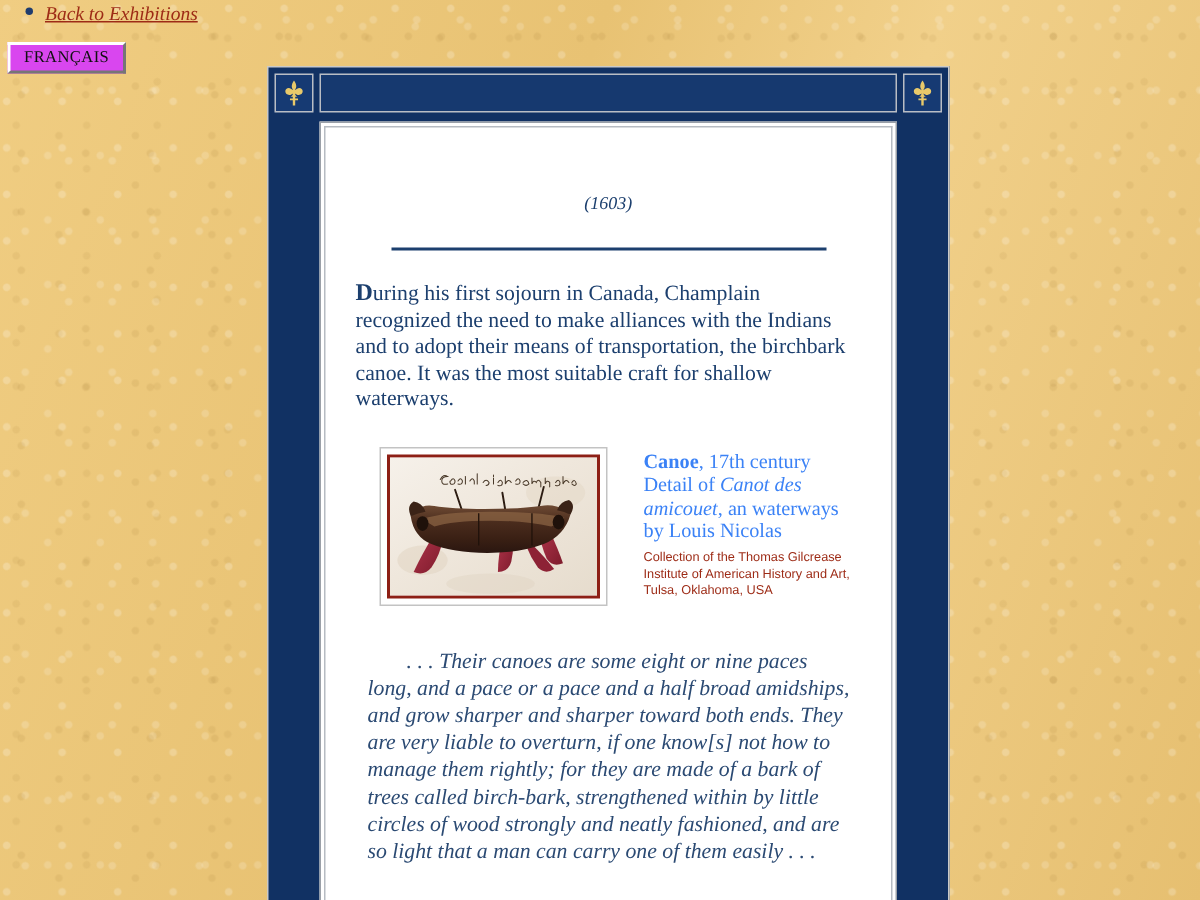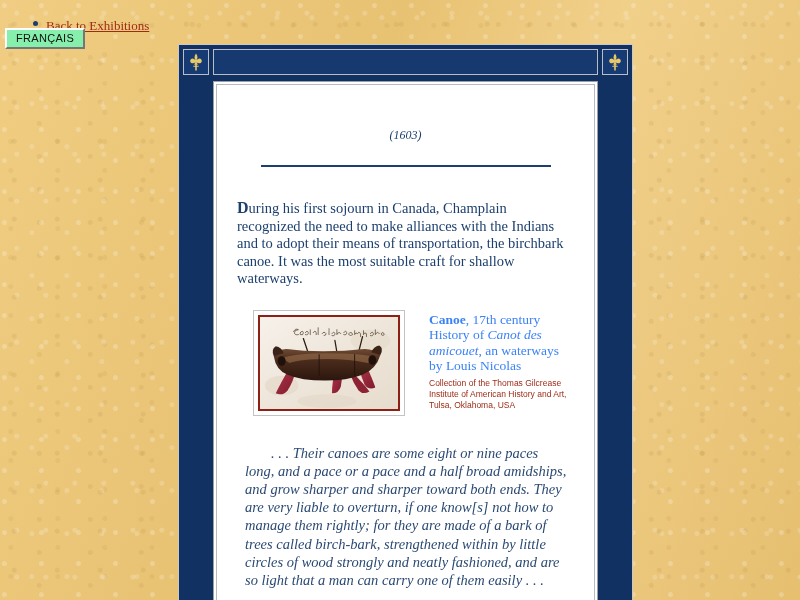--- a/index.html
+++ b/index.html
@@ -24,23 +24,24 @@
     position: relative;
   }
 
   
   #top-nav {
     position: absolute;
     left: 0; top: 0;
     width: 800px;
   }
   #back-list {
-    margin: 16px;
+    margin: 0;
     padding: 0 0 0 30px;
     list-style: none;
+    font-style: italic;
   }
   #back-list-item {
     position: relative;
     line-height: 15px;
     padding-top: 1px;
   }
   #back-list-item .bullet {
     position: absolute;
     left: -13px;
     top: 5px;
@@ -53,24 +54,24 @@
     font-family: "Liberation Serif", serif;
     font-size: 13px;
     color: #9d2b16;
     text-decoration: underline;
     cursor: pointer;
   }
   #lang-button {
     position: absolute;
     left: 5px;
     top: 28px;
-    font-family: Liberation Sans, sans-serif;
+    font-family: Liberation Serif, serif;
     font-size: 11px;
     color: #111;
-    background: #86efac;
+    background: #d946ef;
     border-top: 2px solid #ffffff;
     border-left: 2px solid #ffffff;
     border-right: 2px solid #767676;
     border-bottom: 2px solid #767676;
     padding: 2px 9px 3px 9px;
     cursor: pointer;
     letter-spacing: 0.3px;
   }
 
   
@@ -160,21 +161,21 @@
     border-top: 2px solid #1c3f6e;
     margin: 22px auto 0 auto;
   }
 
   
   #intro-paragraph {
     font-family: "Liberation Serif", serif;
     font-size: 14.5px;
     color: #1c3f6e;
     line-height: 17.5px;
-    margin: 32px 10px 0 8px;
+    margin: 20px 10px 0 8px;
     text-align: left;
   }
   #intro-dropcap {
     font-weight: bold;
     font-size: 16px;
   }
 
   
   #figure-row {
     display: flex;
@@ -342,21 +343,21 @@
 
             <path d="M14 40 q-3-7 2-10 q6 1 8 7 q-5 1-10 3z" fill="#3b2317"></path>
             <path d="M122 39 q4-7-1-10 q-6 1-8 7 q5 1 9 3z" fill="#3b2317"></path>
             <ellipse cx="22" cy="45" rx="4" ry="5" fill="#1f110a"></ellipse>
             <ellipse cx="114" cy="44" rx="4" ry="5" fill="#1f110a"></ellipse>
           </svg>
         </div>
 
         <div id="caption-block">
           <div class="caption-line"><b>Canoe</b><span>, 17th century</span></div>
-          <div class="caption-line"><span>History of </span><i>Canot des amicouet</i><span>, an waterways</span></div>
+          <div class="caption-line"><span>Detail of </span><i>Canot des amicouet</i><span>, an waterways</span></div>
           <div class="caption-line">by Louis Nicolas</div>
 
           <div id="credit-block">
             <div class="credit-line">Collection of the Thomas Gilcrease</div>
             <div class="credit-line">Institute of American History and Art,</div>
             <div class="credit-line">Tulsa, Oklahoma, USA</div>
           </div>
         </div>
       </div>
 

